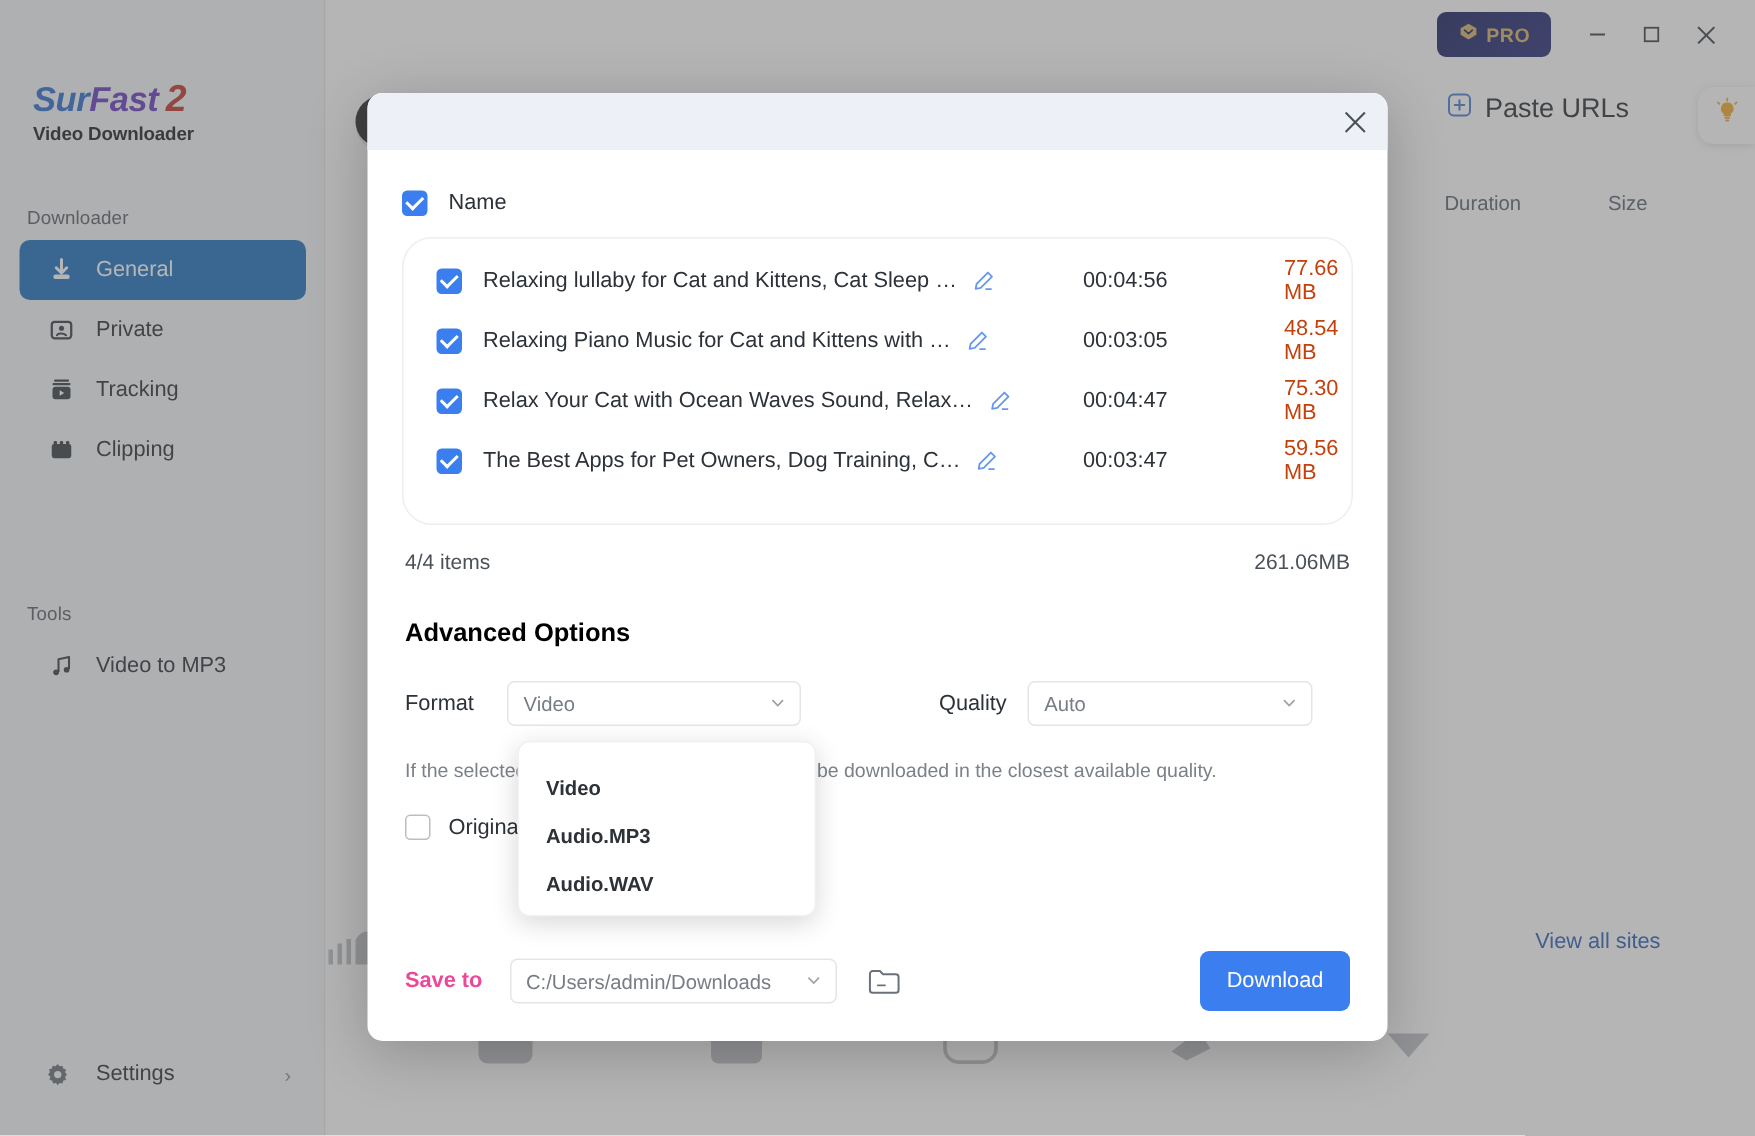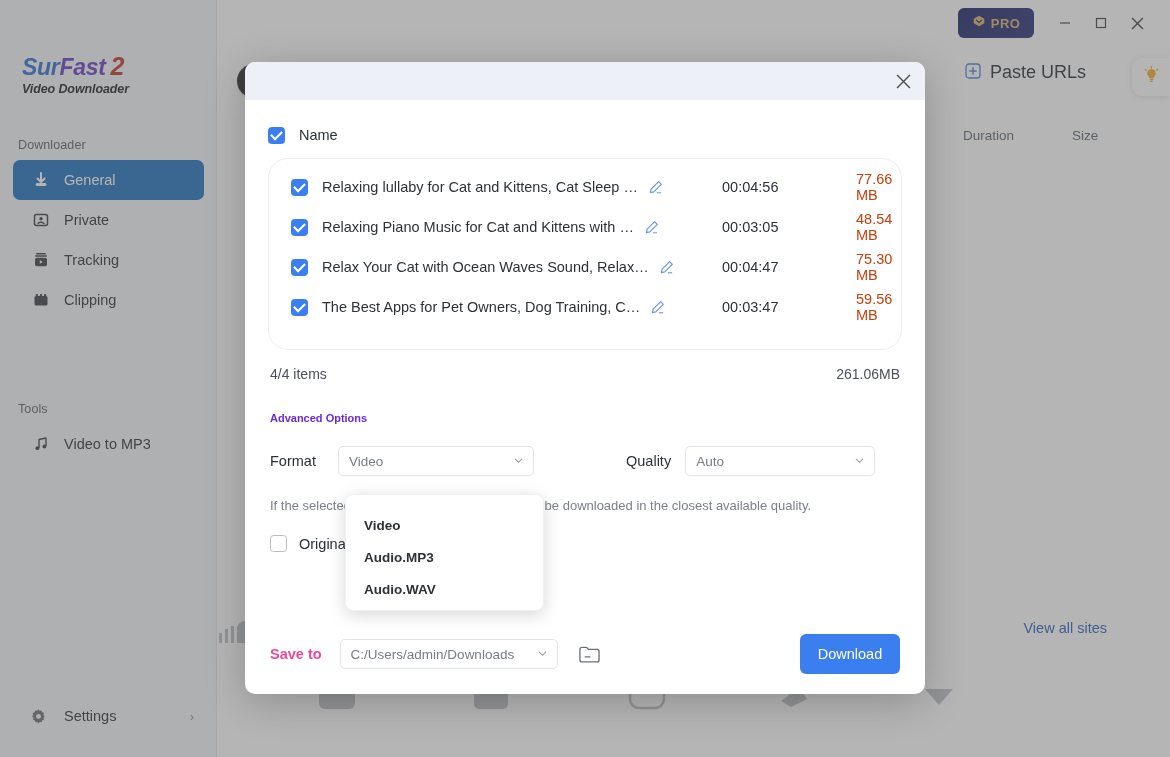--- a/index.html
+++ b/index.html
@@ -18,21 +18,21 @@
   
   .sidebar {
     position: absolute; left: 0; top: 0; width: 217px; height: 757px;
     background: #f5f6f8; border-right: 1px solid #e6e8eb;
   }
   .logo { position: absolute; left: 22px; top: 52px; }
   .logo-main { font-size: 23px; font-weight: bold; font-style: italic; letter-spacing: -0.3px; }
   .logo-sur { color: #2f6fd0; }
   .logo-fast { color: #6b3fc4; font-style: italic; }
   .logo-two { color: #c0392b; font-size: 25px; margin-left: 5px; }
-  .logo-sub { font-size: 12.5px; font-weight: bold; font-style: italic; color: #222; margin-top: 1px; letter-spacing: -0.1px; text-align: center;}
+  .logo-sub { font-size: 12.5px; font-weight: bold; color: #222; margin-top: 1px; letter-spacing: -0.1px; text-align: center;}
 
   .nav-section { position: absolute; left: 0; width: 217px; }
   .nav-title {
     font-size: 12.5px; color: #5b6168; padding-left: 18px; margin-bottom: 8px;
     letter-spacing: 0.1px;
   }
   .nav-item {
     display: flex; align-items: center; height: 40px; margin: 0 13px 0 13px;
     border-radius: 7px; padding-left: 17px; color: #2c3238; font-size: 14.5px;
     cursor: pointer;
@@ -138,21 +138,21 @@
   .row:first-child { margin-top: 8px; }
   .row .title { margin-left: 14px; max-width: 330px; white-space: nowrap; overflow: hidden; }
   .row .edit { margin-left: 10px; cursor: pointer; display: inline-flex; }
   .row .dur { position: absolute; left: 453px; color: #2c3238; text-align: right; }
   .row .size { position: absolute; left: 587px; color: #c2410c; }
 
   .summary {
     display: flex; justify-content: space-between; align-items: center;
     padding: 0 25px; height: 48px; font-size: 14px; color: #4b5158;
   }
-  .adv-title { padding: 0 25px; font-size: 11px; font-weight: bold; color: #6d28d9; margin-top: 14px; }
+  .adv-title { padding: 0 25px; font-size: 17px; font-weight: bold; color: #000000; margin-top: 14px; }
 
   .opt-row { display: flex; align-items: center; padding: 0 25px; margin-top: 22px; position: relative; }
   .opt-label { font-size: 14.5px; color: #2c3238; width: 68px; }
   .select {
     width: 196px; height: 30px; border: 1px solid #e3e5e8; border-radius: 5px;
     background: #fff; display: flex; align-items: center; padding: 0 10px;
     font-size: 13.5px; color: #777d85; cursor: pointer; position: relative;
   }
   .select .chev { position: absolute; right: 9px; color: #9aa0a8; }
   .q-label { font-size: 14.5px; color: #2c3238; margin-left: 92px; margin-right: 14px; }

